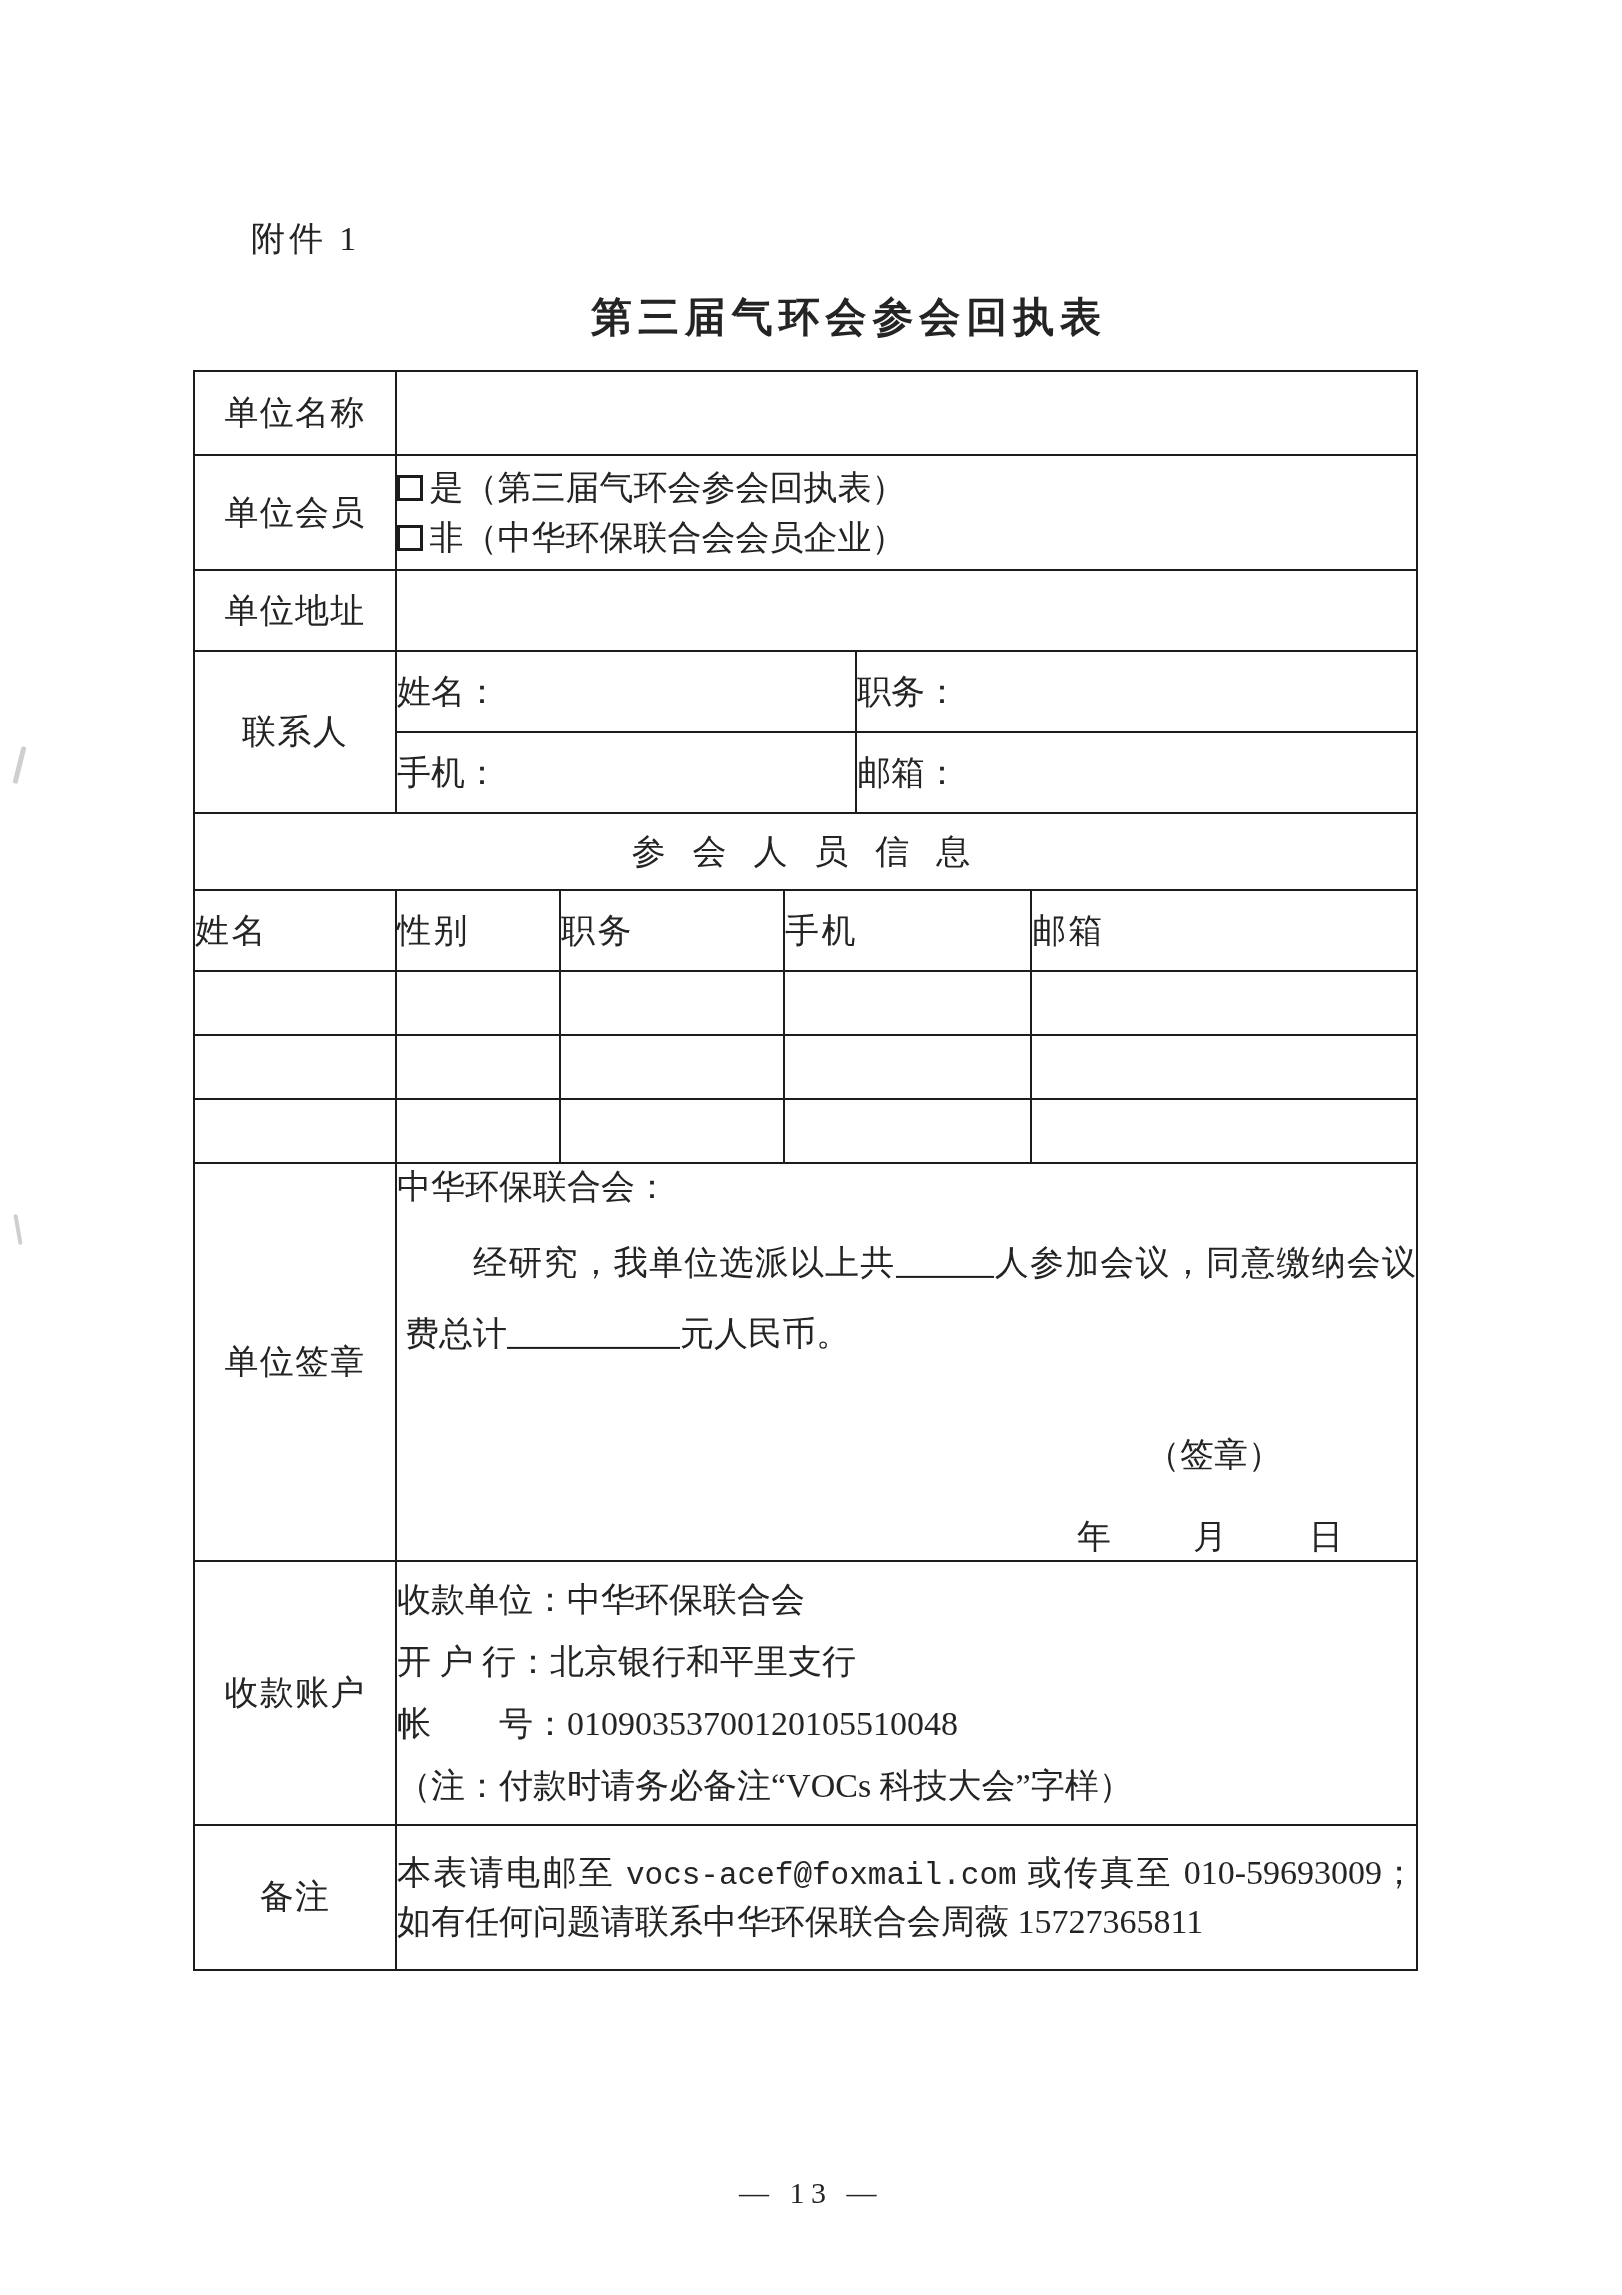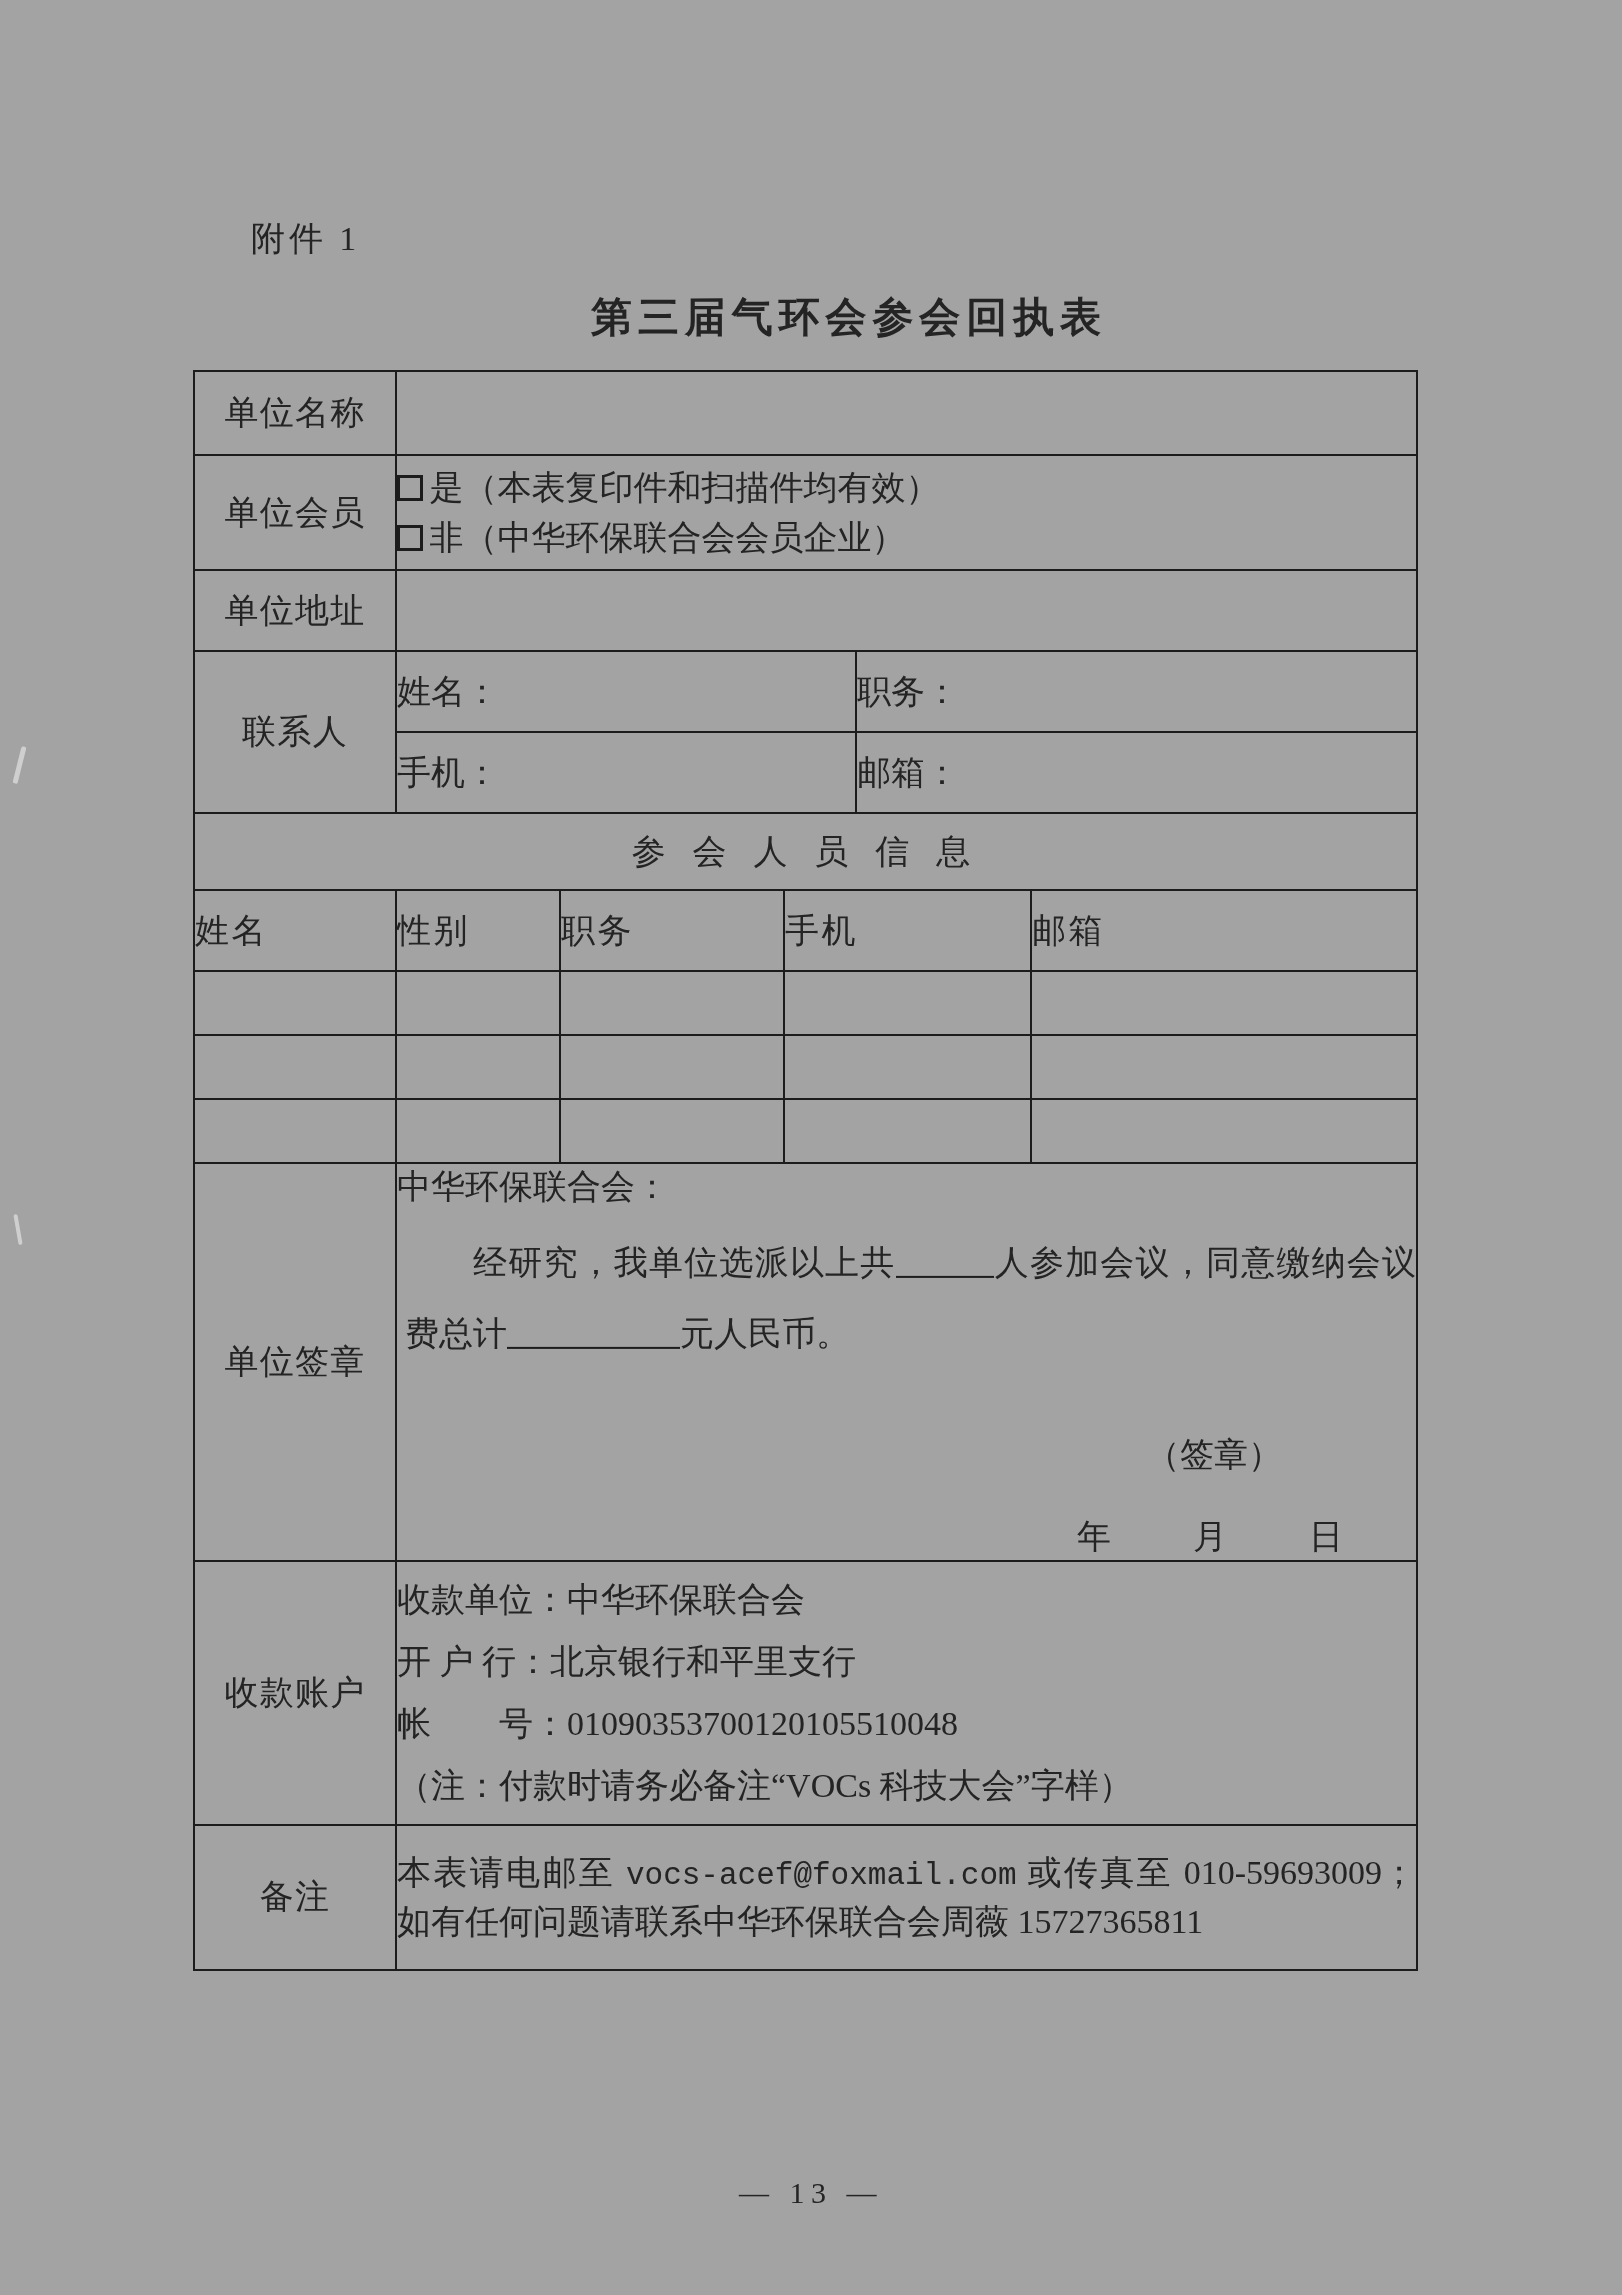--- a/index.html
+++ b/index.html
@@ -1,19 +1,19 @@
 <!DOCTYPE html>
 <html style="font-size:10.5px"><head>
 <meta charset="utf-8">
 <style>
   html,body{margin:0;padding:0;background:#e8e8e8;}
   .page{
     position:relative;
     width:1622px;height:2295px;
-    background:#a3a3a3;
+    background:#ffffff;
     font-family:"Liberation Serif","DejaVu Serif",serif;
     color:#242424;
     overflow:hidden;
   }
   .attachment{
     position:absolute;left:251px;top:216px;
     font-size:34px;letter-spacing:3.9px;
   }
   .doc-title{
     position:absolute;left:0;top:290px;width:100%;
@@ -107,21 +107,21 @@
     <tbody>
         <tr class="r-name">
       <td class="lbl">单位名称</td>
       <td class="fill" colspan="5"></td>
     </tr>
 
     <tr class="r-member">
       <td class="lbl">单位会员</td>
       <td class="member-cell" colspan="5">
         <div class="member-line">
-          <span class="checkbox"></span><span>是（本表复印件和扫描件均有效）</span>
+          <span class="checkbox"></span><span>是（第三届气环会参会回执表）</span>
         </div>
         <div class="member-line">
           <span class="checkbox"></span><span>非（中华环保联合会会员企业）</span>
         </div>
       </td>
     </tr>
 
     <tr class="r-addr">
       <td class="lbl">单位地址</td>
       <td class="fill" colspan="5"></td>

